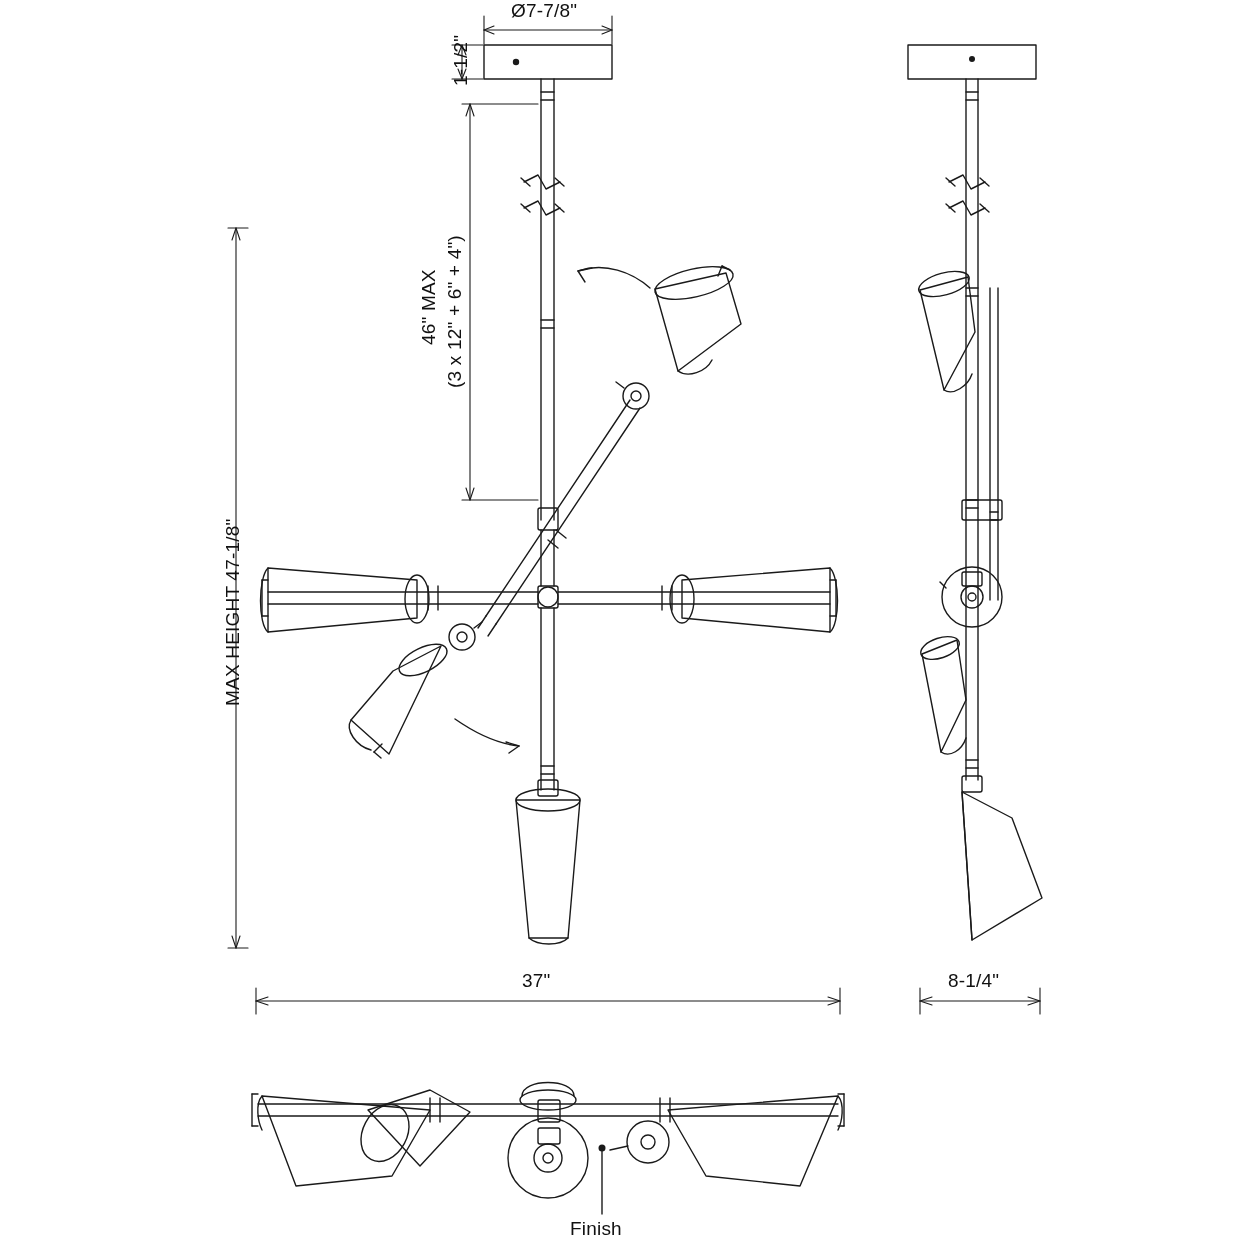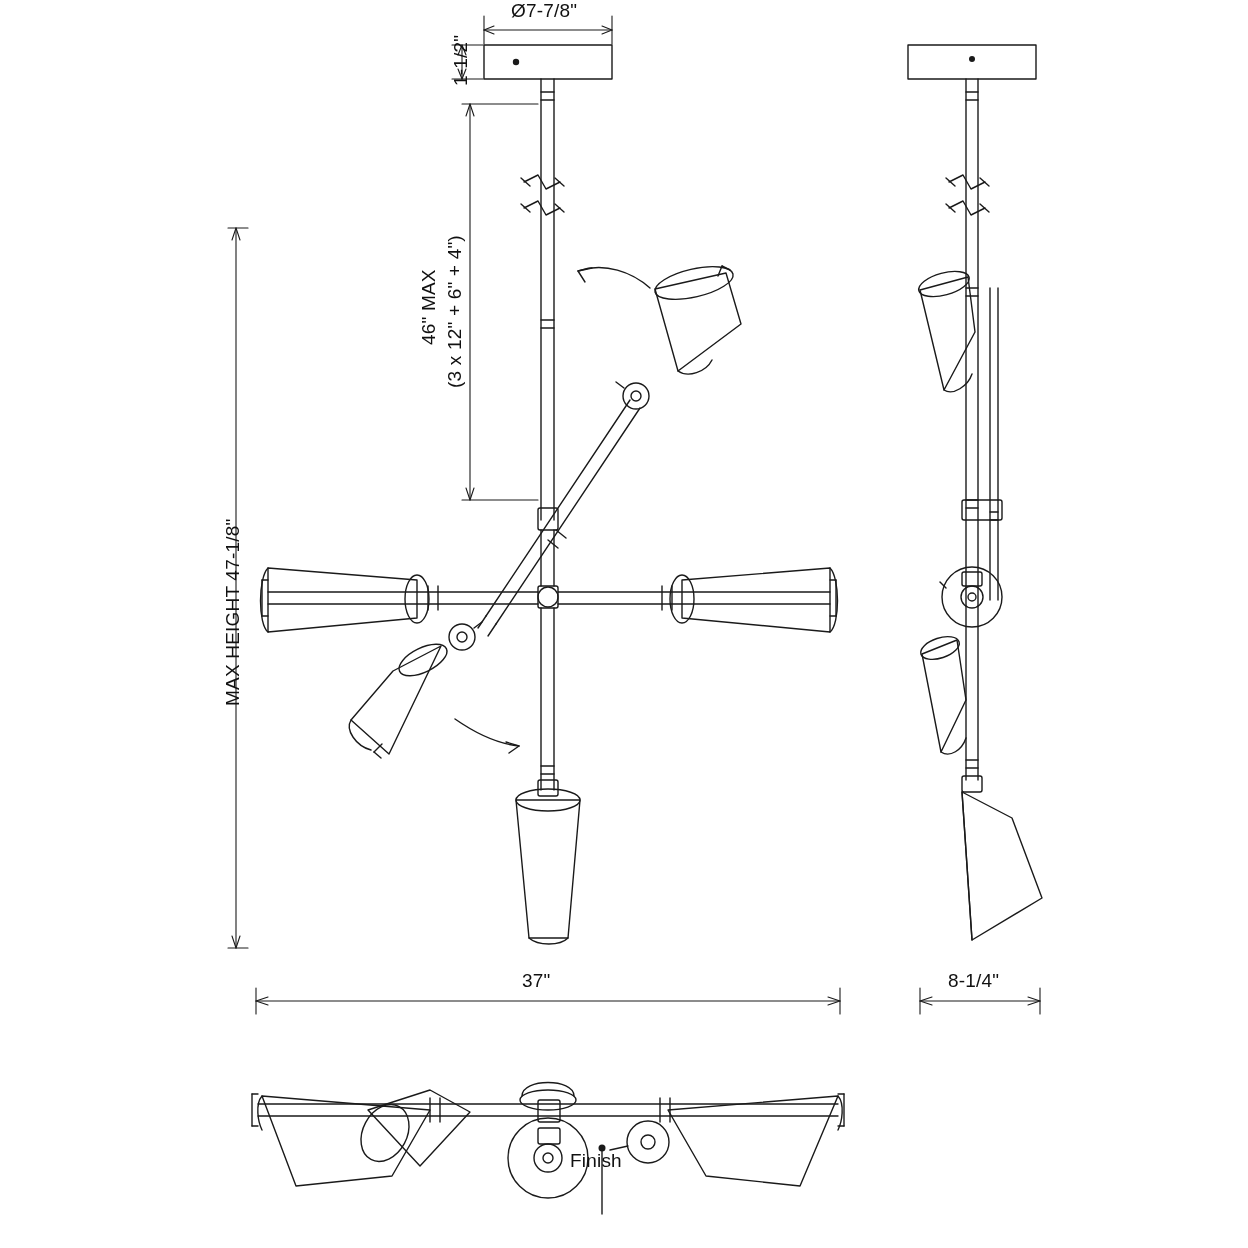--- a/index.html
+++ b/index.html
@@ -343,13 +343,13 @@
 <div class="lbl vert" style="left:418px; top:345px;">46" MAX</div>
 
 <div class="lbl vert" style="left:444px; top:388px;">(3 x 12" + 6" + 4")</div>
 
 <div class="lbl vert" style="left:222px; top:706px;">MAX HEIGHT 47-1/8"</div>
 
 <div class="lbl" style="left:522px; top:970px;">37"</div>
 
 <div class="lbl" style="left:948px; top:970px;">8-1/4"</div>
 
-<div class="lbl" style="left:570px; top:1150px;">Finish</div>
+<div class="lbl" style="left:570px; top:1218px;">Finish</div>
 
 </body></html>

